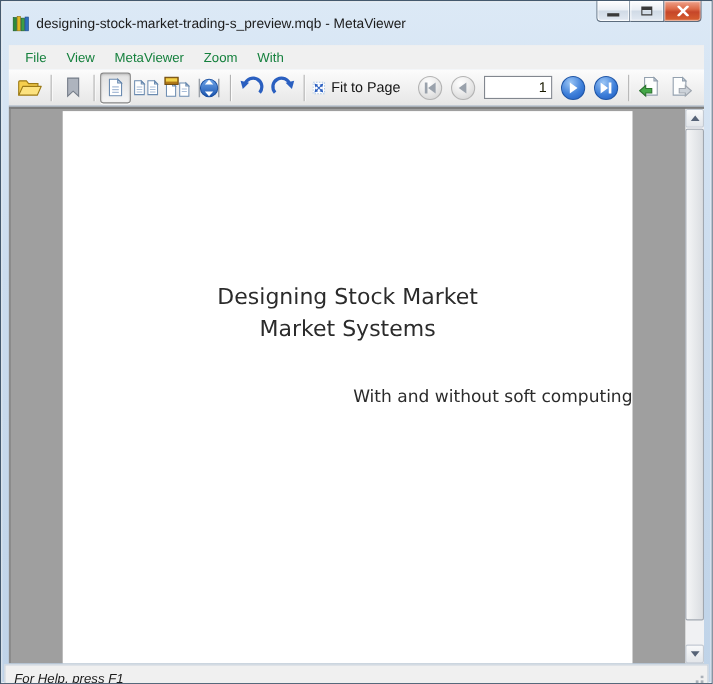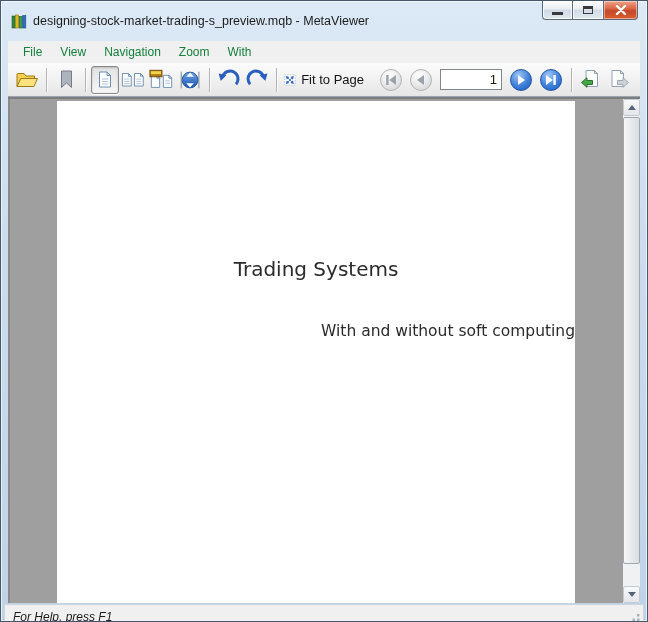--- a/index.html
+++ b/index.html
@@ -243,21 +243,21 @@
         </svg>
       </div>
     </div>
   </div>
 
   <div class="client">
 
     <div class="menubar">
       <span class="menu-item">File</span>
       <span class="menu-item">View</span>
-      <span class="menu-item">Navigation</span>
+      <span class="menu-item">MetaViewer</span>
       <span class="menu-item">Zoom</span>
       <span class="menu-item">With</span>
     </div>
 
     <div class="toolbar">
 
       <div class="tb-btn">
         <svg width="24" height="20" viewBox="0 0 24 20">
           <path d="M2 16.5 V4.5 C2 3.9 2.4 3.5 3 3.5 h6 l2 2.5 h8.5 v3.5" fill="#f6cf4e" stroke="#9c7a16"></path>
           <path d="M2 16.5 L5.8 8.5 h16.7 l-3.6 8 z" fill="#fce27f" stroke="#9c7a16" stroke-linejoin="round"></path>
@@ -427,21 +427,22 @@
             <path d="M12.5 1.5 l3 3 h-3 z" fill="#dde6f0" stroke="#93a0ae"></path>
             <path d="M20.5 13.5 l-5.5 -4.8 v2.8 h-5.5 v4 h5.5 v2.8 z" fill="#ccd2d9" stroke="#9fa6af"></path>
           </svg>
         </div>
       </div>
     </div>
 
     <div class="docarea">
       <div class="page">
         <div class="doc-title">
-          <div>Trading Systems</div>
+          <div>Designing Stock Market</div>
+          <div>Market Systems</div>
         </div>
         <div class="doc-subtitle">With and without soft computing</div>
       </div>
 
       <div class="vscroll">
         <div class="sbtn">
           <div class="tri-up"></div>
         </div>
         <div class="strack">
           <div class="sthumb"></div>

